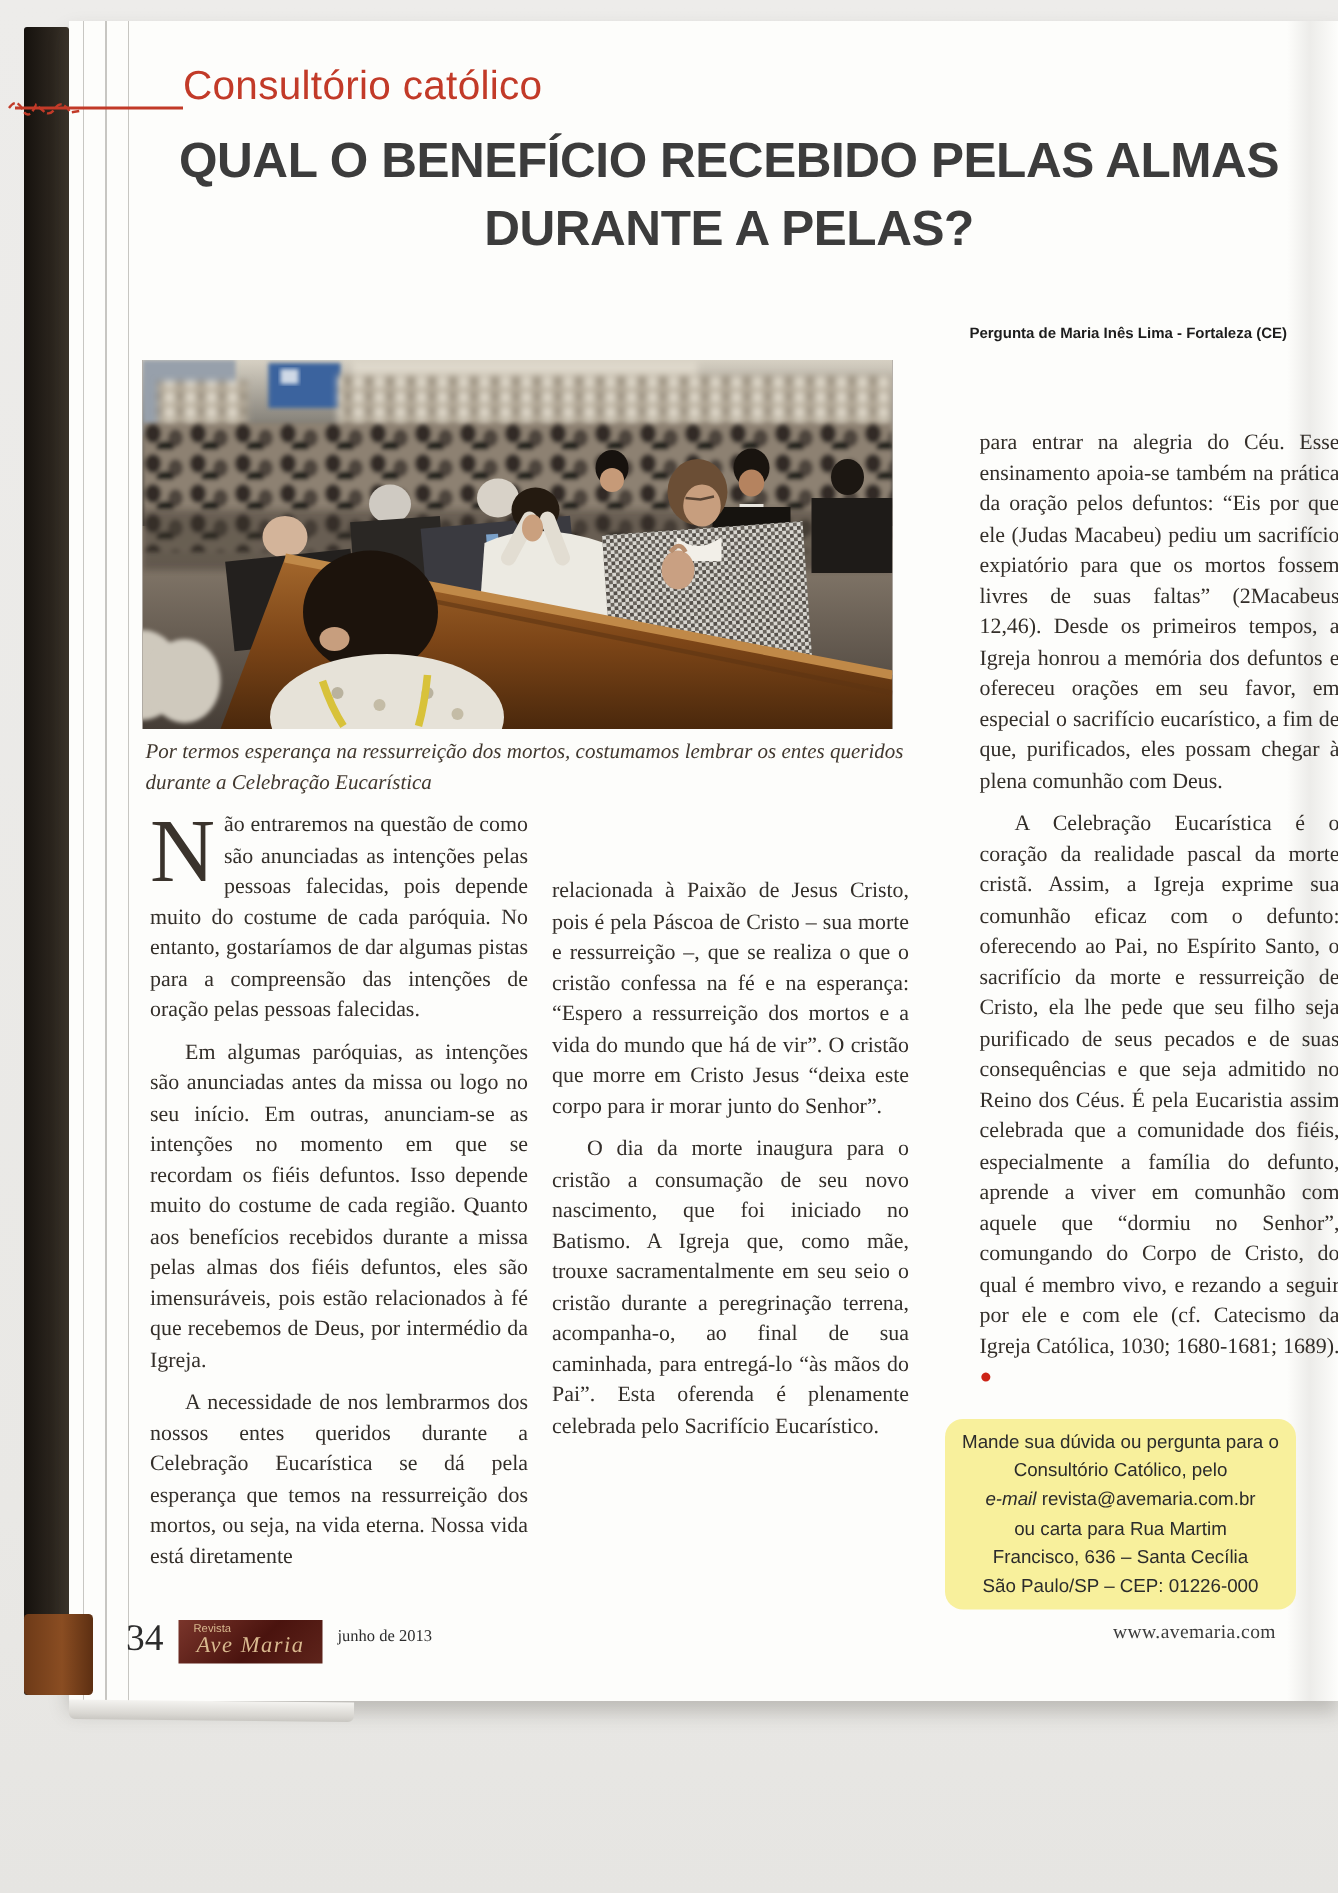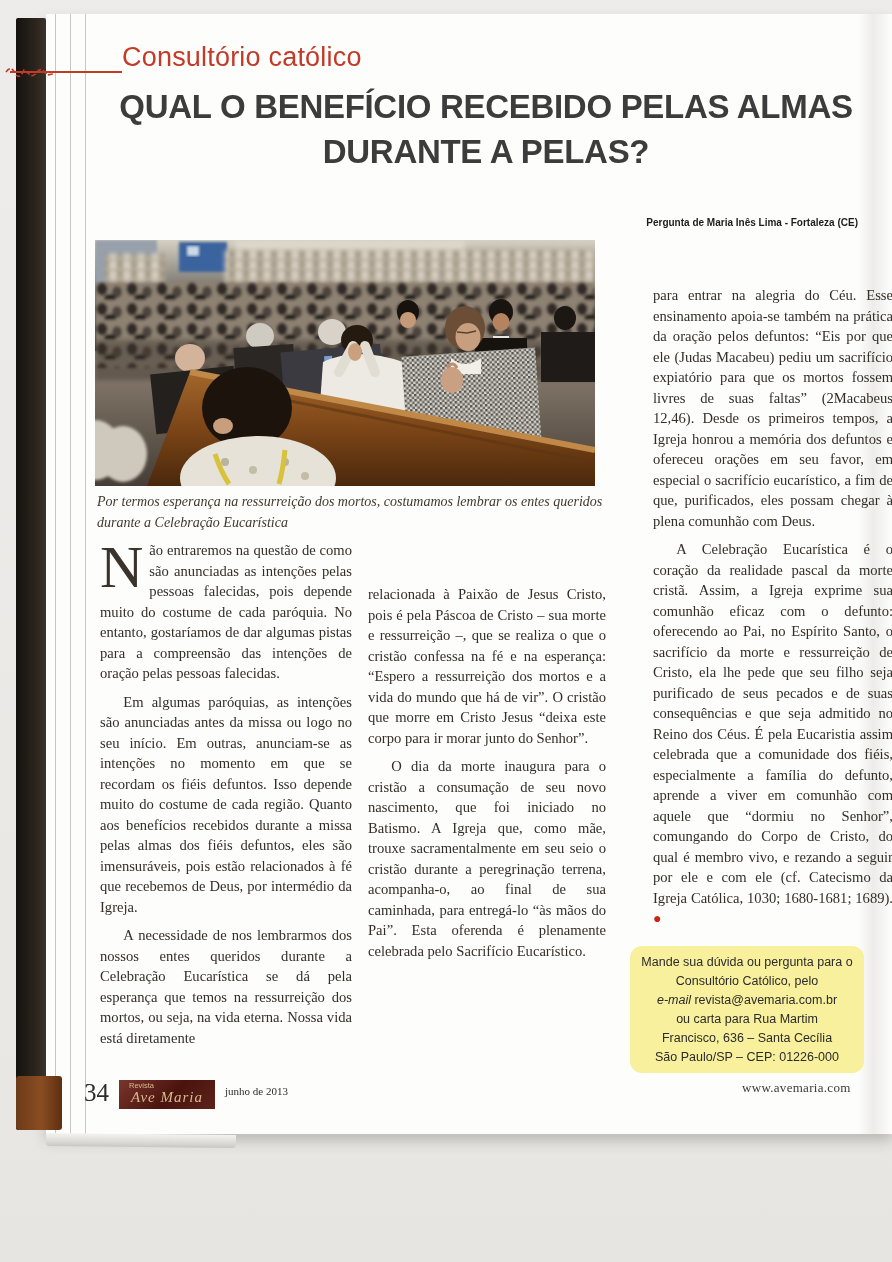--- a/index.html
+++ b/index.html
@@ -40,21 +40,21 @@
   .col p.lead{text-indent:0;}
   .col1{left:100px;top:540px;width:252px;height:528px;}
   .col2{left:368px;top:540px;width:238px;height:528px;margin-top:44px;}
   .col3{left:653px;top:246px;width:240px;height:692px;margin-top:39px;}
   .dropcap{float:left;font-size:60px;line-height:46px;padding:4px 6px 0 0;color:#3a332c;}
   .endmark{color:#cc2417;font-size:14px;}
 
   
   .contact-box{left:630px;top:946px;width:234px;height:127px;background:#f8f09c;border-radius:12px;
     font-family:"Liberation Sans",sans-serif;font-size:12.5px;line-height:1.52;color:#2b2b2b;text-align:center;
-    display:flex;flex-direction:column;justify-content:center;padding:6px 8px;box-sizing:border-box;}
+    display:flex;flex-direction:column;justify-content:space-between;padding:6px 8px;box-sizing:border-box;}
   .contact-box .em{font-style:italic;}
 
   
   .page-num{left:84px;top:1079px;font-size:25px;color:#2c2c2c;}
   .logo{left:119px;top:1080px;width:96px;height:29px;background:linear-gradient(135deg,#7a352b,#4a130e 55%,#5e241b);
     color:#d9b98f;text-align:center;}
   .logo .rev{display:block;font-family:"Liberation Sans",sans-serif;font-size:7.5px;text-align:left;padding:2px 12px 0 10px;line-height:7px;}
   .logo .name{display:block;font-style:italic;font-size:15px;line-height:17px;letter-spacing:1px;}
   .issue{left:225px;top:1085px;font-size:11px;color:#2c2c2c;}
   .website{left:742px;top:1080px;width:152px;font-size:13px;color:#3b3b3b;letter-spacing:.3px;}

